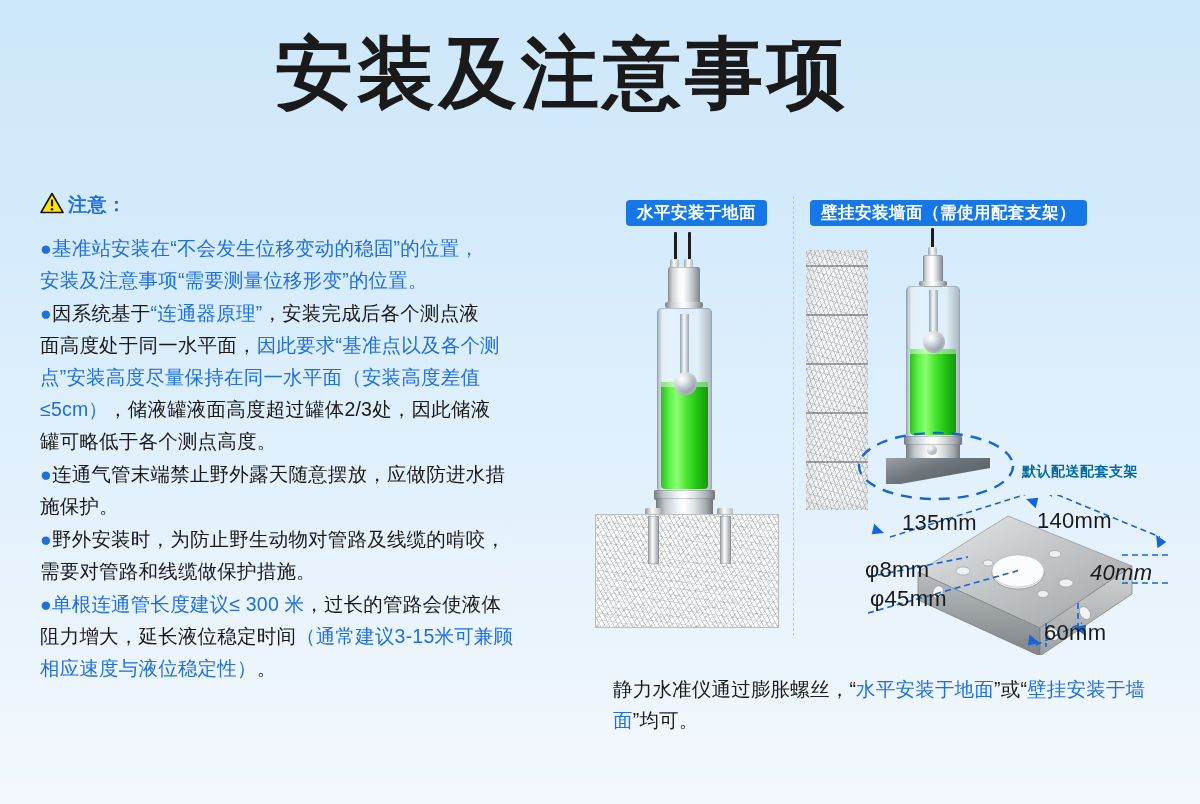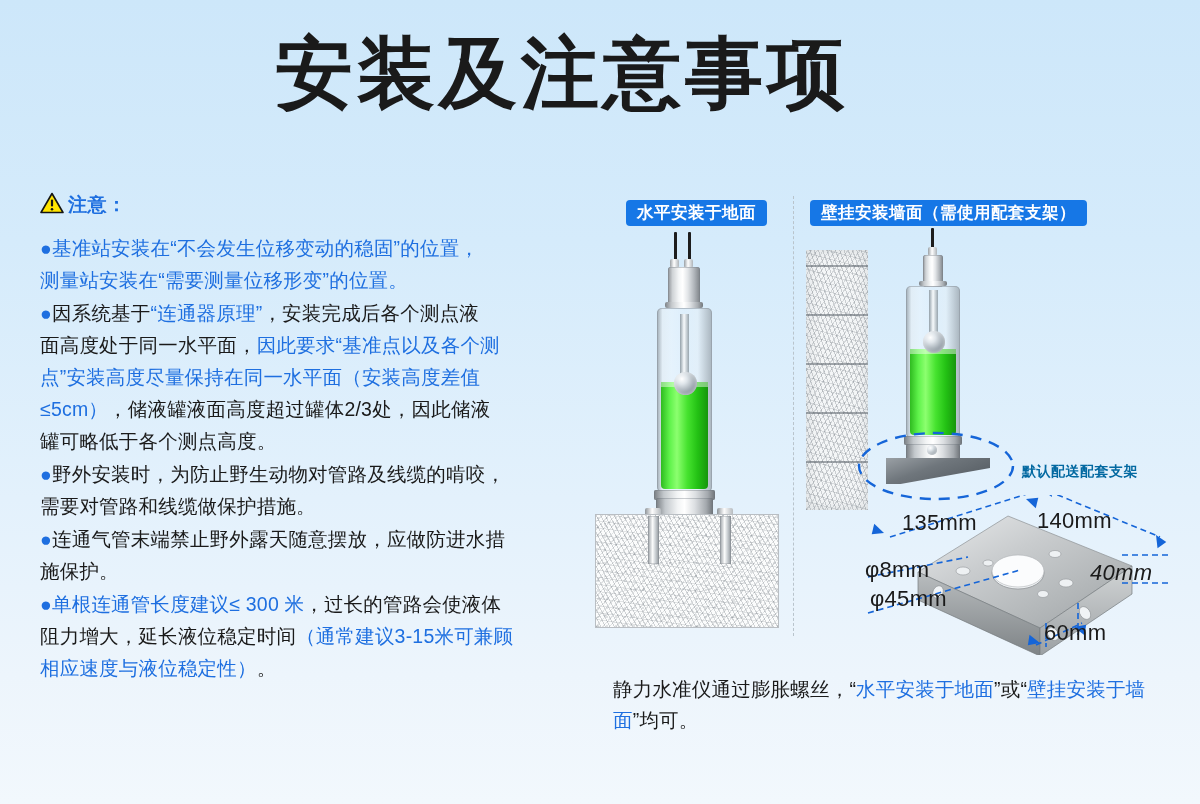--- a/index.html
+++ b/index.html
@@ -171,24 +171,24 @@
       <span class="warn-ico">
         <svg width="24" height="22" viewBox="0 0 24 22">
           <path d="M12 1.5 L23 20.5 L1 20.5 Z" fill="#ffe400" stroke="#141414" stroke-width="1.6" stroke-linejoin="round"></path>
           <rect x="10.9" y="7.5" width="2.2" height="7" rx="1" fill="#141414"></rect>
           <circle cx="12" cy="17.2" r="1.25" fill="#141414"></circle>
         </svg>
       </span>
       <span class="warn-label">注意：</span>
     </div>
     <div id="notes-body">
-        <div class="note"><span class="bull">●</span><span class="allblue">基准站安装在“不会发生位移变动的稳固”的位置，</span><br><span class="allblue">测量站安装在“需要测量位移形变”的位置。</span></div>
+        <div class="note"><span class="bull">●</span><span class="allblue">基准站安装在“不会发生位移变动的稳固”的位置，</span><br><span class="allblue">安装及注意事项“需要测量位移形变”的位置。</span></div>
         <div class="note"><span class="bull">●</span><span>因系统基于</span><span class="allblue">“连通器原理”</span><span>，安装完成后各个测点液</span><br><span>面高度处于同一水平面，</span><span class="allblue">因此要求“基准点以及各个测</span><br><span class="allblue">点”安装高度尽量保持在同一水平面（安装高度差值</span><br><span class="allblue">≤5cm）</span><span>，储液罐液面高度超过罐体2/3处，因此储液</span><br><span>罐可略低于各个测点高度。</span></div>
+        <div class="note"><span class="bull">●</span><span>连通气管末端禁止野外露天随意摆放，应做防进水措</span><br><span>施保护。</span></div>
         <div class="note"><span class="bull">●</span><span>野外安装时，为防止野生动物对管路及线缆的啃咬，</span><br><span>需要对管路和线缆做保护措施。</span></div>
-        <div class="note"><span class="bull">●</span><span>连通气管末端禁止野外露天随意摆放，应做防进水措</span><br><span>施保护。</span></div>
         <div class="note"><span class="bull">●</span><span class="allblue">单根连通管长度建议≤ 300 米</span><span>，过长的管路会使液体</span><br><span>阻力增大，延长液位稳定时间</span><span class="allblue">（通常建议3-15米可兼顾</span><br><span class="allblue">相应速度与液位稳定性）</span><span>。</span></div>
       </div>
   </div>
 
   <div class="divider"></div>
 
   <div class="badge" id="badge-floor">水平安装于地面</div>
   <div class="badge" id="badge-wall">壁挂安装墙面（需使用配套支架）</div>
 
   <div class="device" style="left:590px;top:232px;width:200px;height:420px;">

